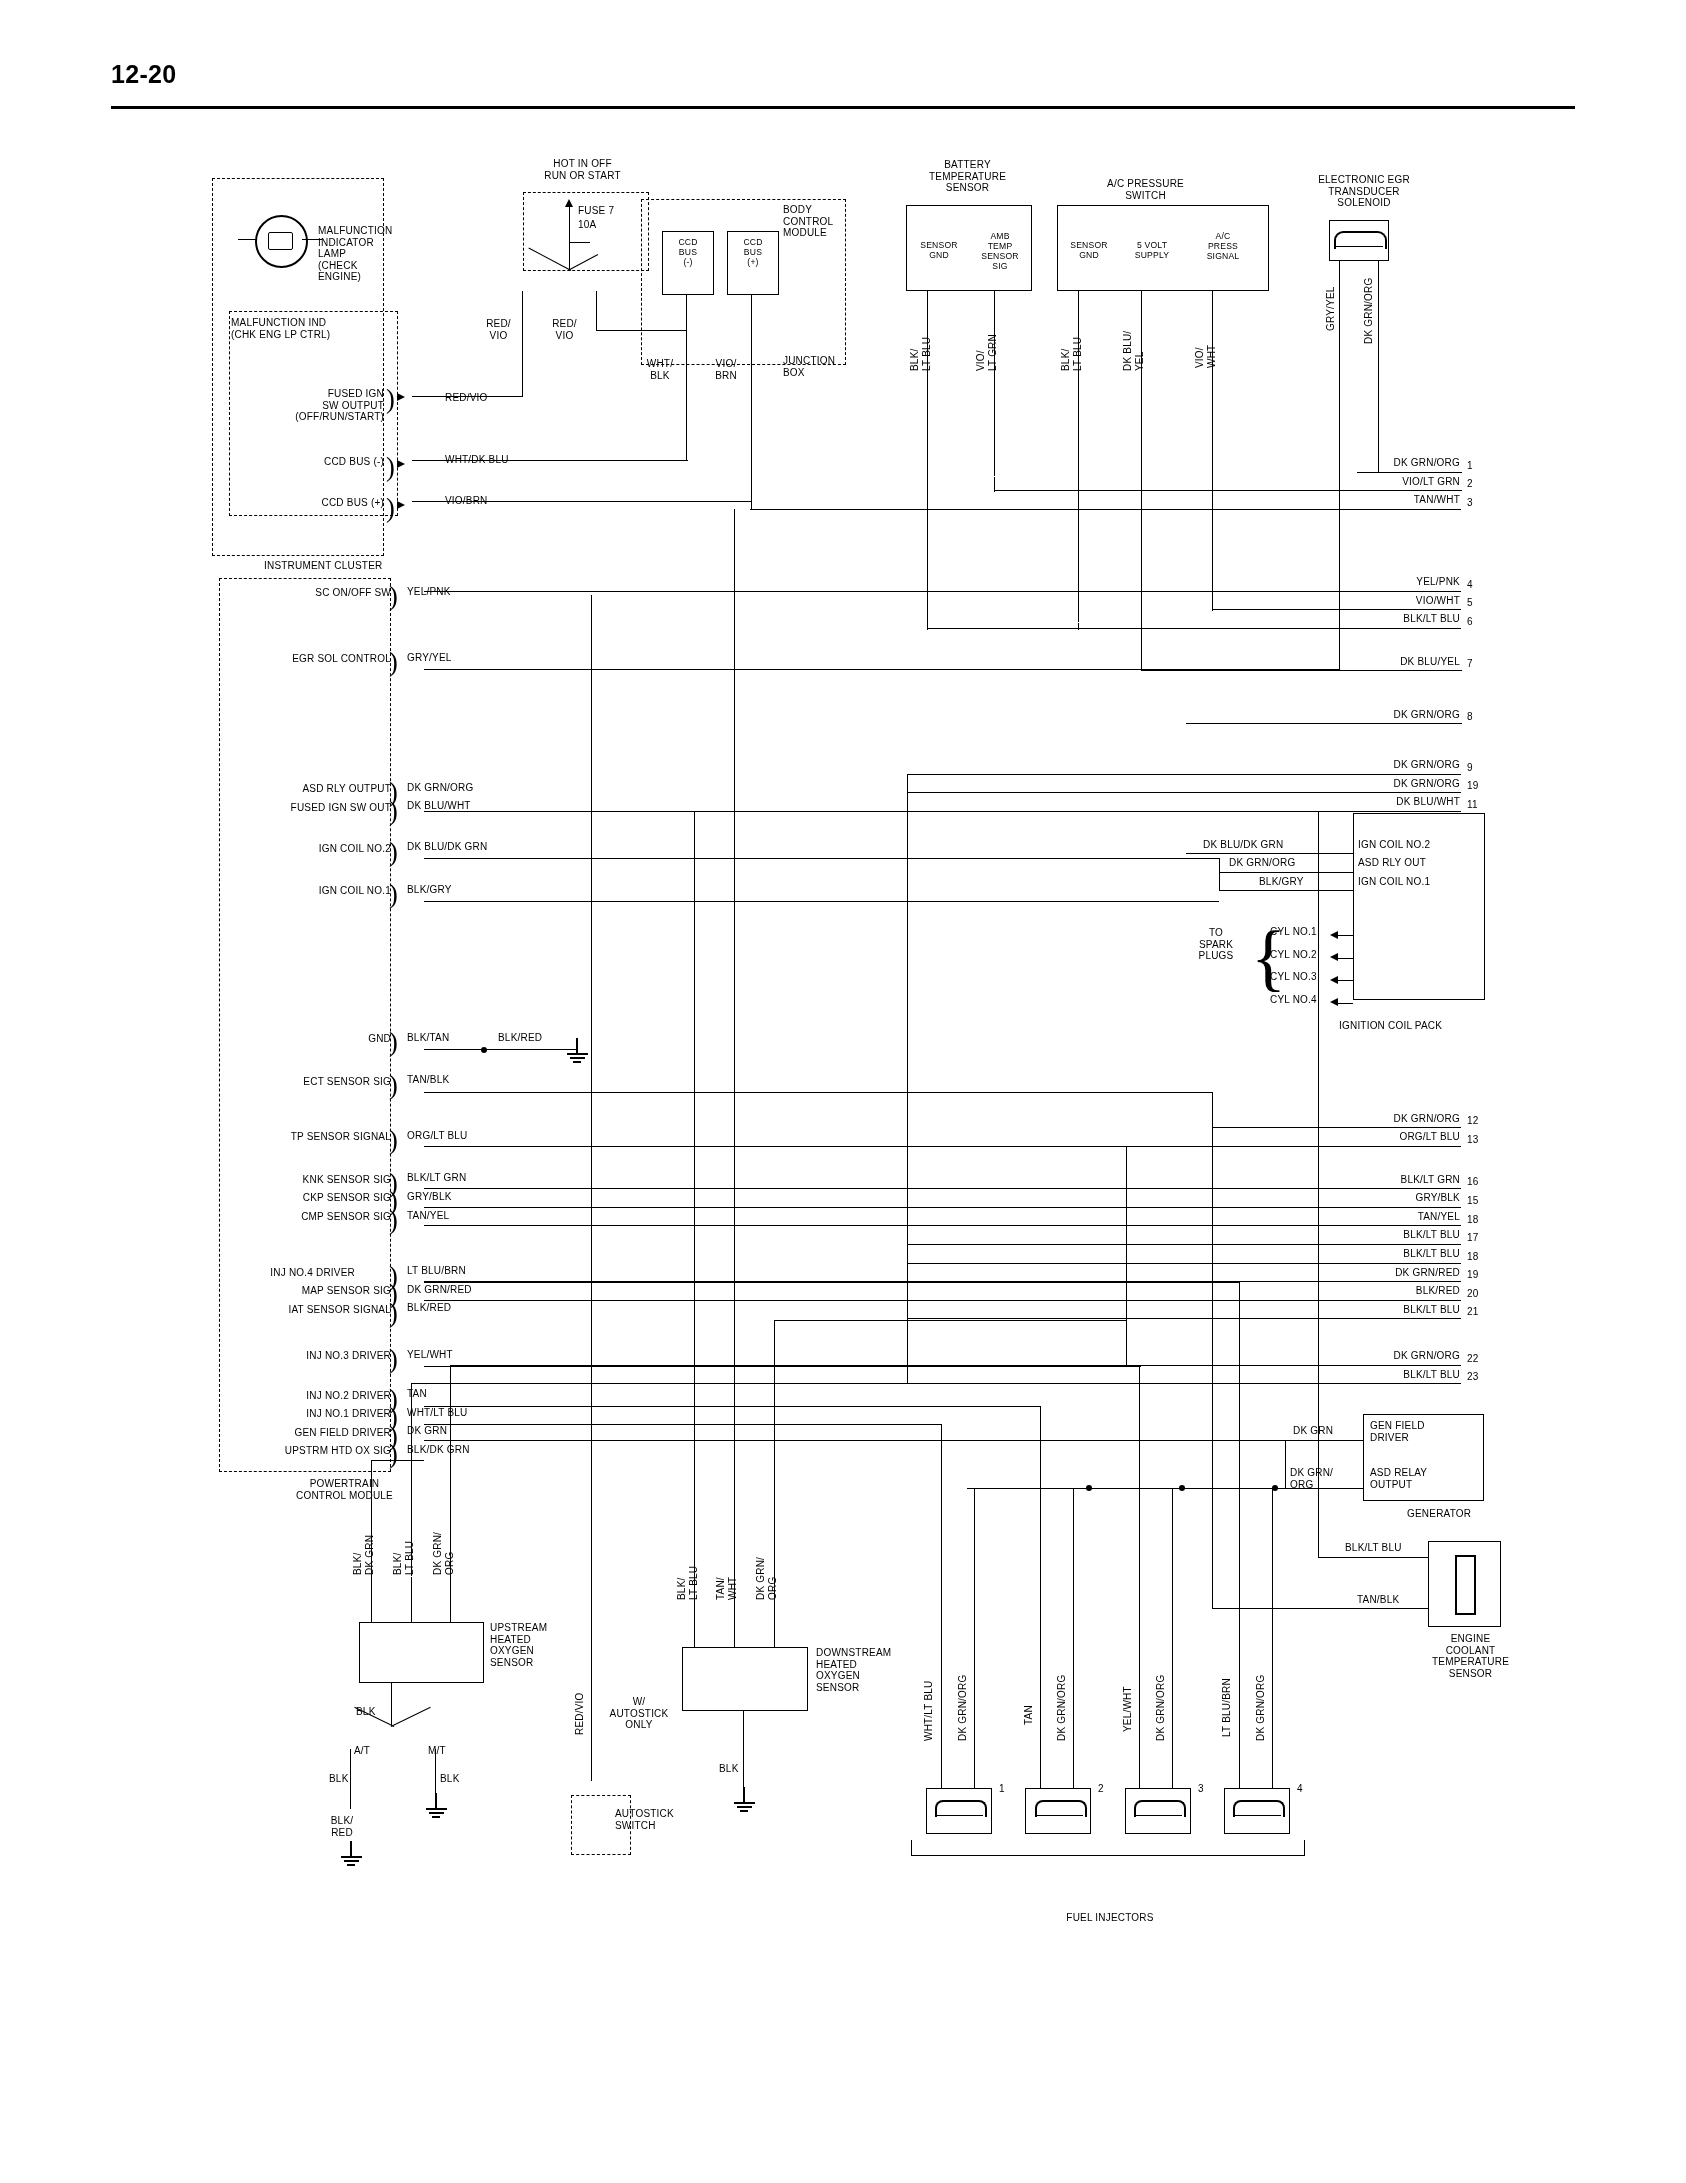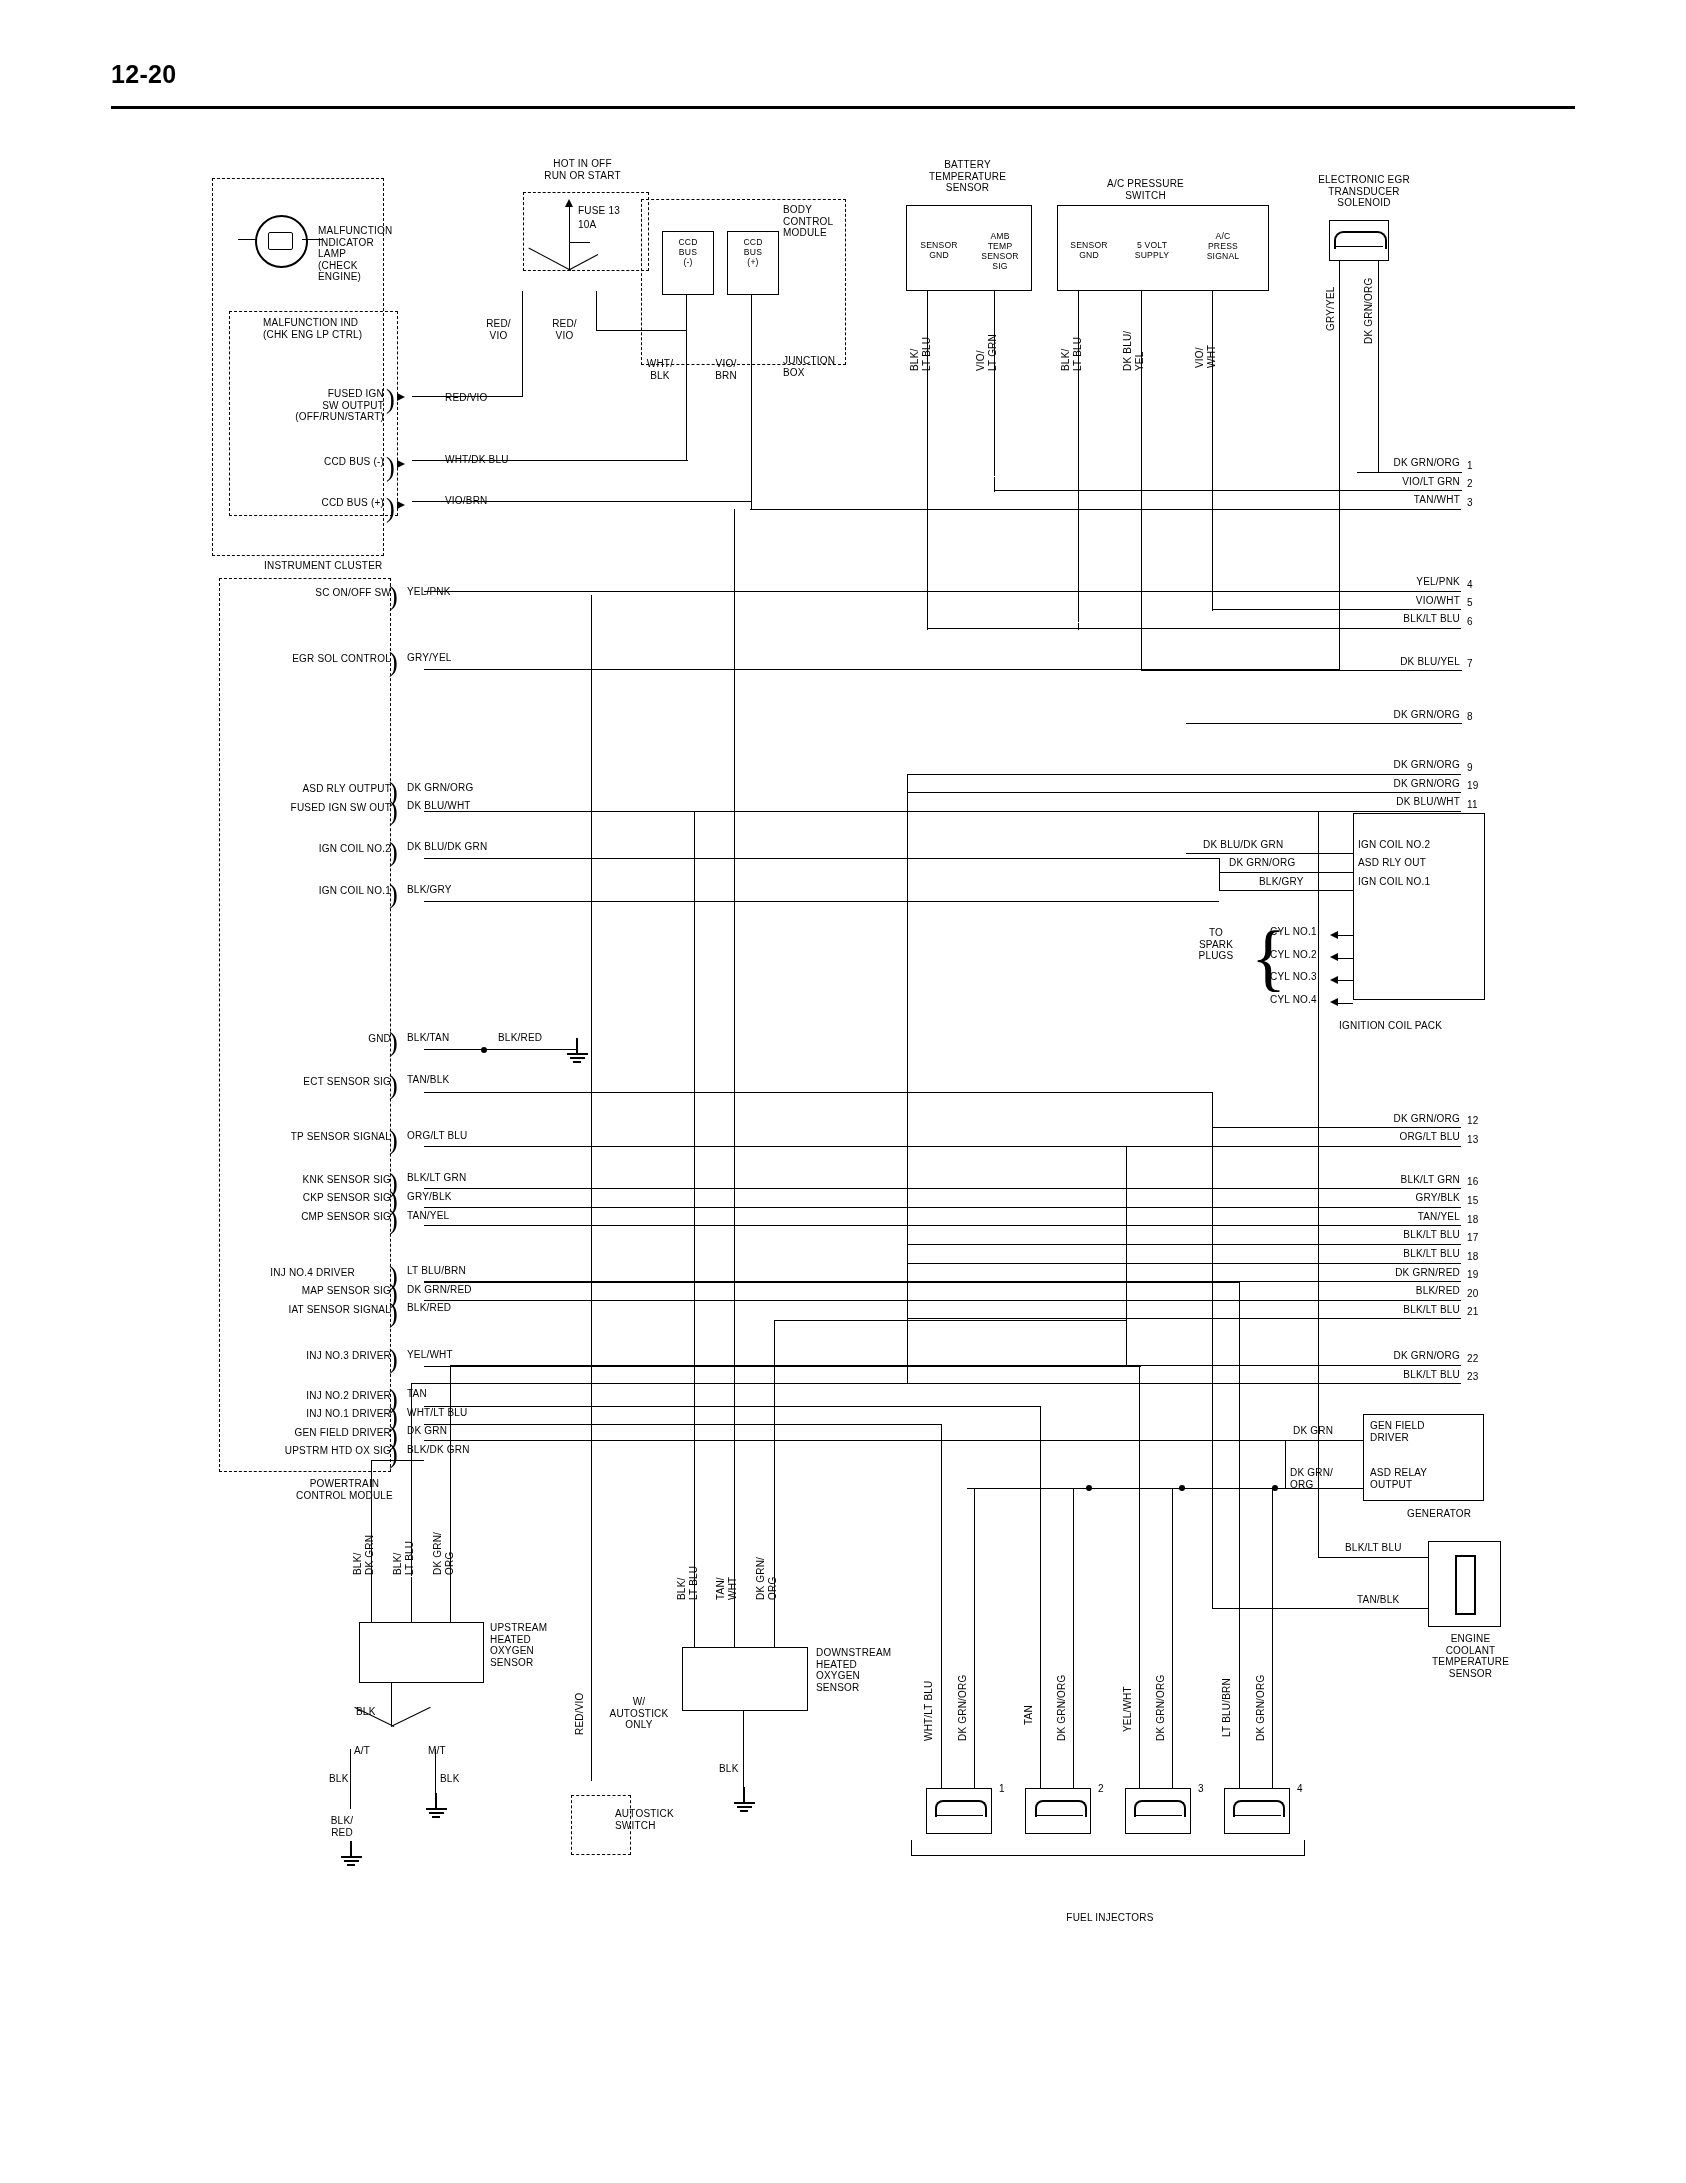--- a/index.html
+++ b/index.html
@@ -136,21 +136,21 @@
   <div style="position:absolute;left:255px;top:215px;width:49px;height:49px;border:2px solid #000;border-radius:50%;"></div>
   <div style="position:absolute;left:268px;top:232px;width:22.5px;height:16px;border:1.3px solid #000;border-radius:2px;"></div>
   <div class="hline" style="left:238px;top:239px;width:18.5px;"></div>
   <div class="hline" style="left:302px;top:239px;width:20px;"></div>
 
   <div class="lbl" style="left:318px;top:225px;">MALFUNCTION
 INDICATOR
 LAMP
 (CHECK
 ENGINE)</div>
-  <div class="lbl" style="left:231px;top:317px;padding-left:32px;">MALFUNCTION IND
+  <div class="lbl" style="left:231px;top:317px;">MALFUNCTION IND
 (CHK ENG LP CTRL)</div>
 
   <div class="lbl r" style="left:212px;top:388px;width:172px;">FUSED IGN
 SW OUTPUT
 (OFF/RUN/START)</div>
   <div class="lbl r" style="left:212px;top:456px;width:172px;">CCD BUS (-)</div>
   <div class="lbl r" style="left:212px;top:497px;width:172px;">CCD BUS (+)</div>
 
   <div class="lbl" style="left:264px;top:560px;">INSTRUMENT CLUSTER</div>
 
@@ -161,21 +161,21 @@
   <div class="brace" style="left:386px;top:495px;">)</div>
   <div class="arrowR" style="left:397px;top:501px;"></div>
 
   <div class="lbl" style="left:445px;top:392px;">RED/VIO</div>
   <div class="lbl" style="left:445px;top:454px;">WHT/DK BLU</div>
   <div class="lbl" style="left:445px;top:495px;">VIO/BRN</div>
 
   <div class="lbl c" style="left:503px;top:158px;width:159px;">HOT IN OFF
 RUN OR START</div>
   <div class="dashbox" style="left:523px;top:192px;width:126px;height:79px;"></div>
-  <div class="lbl" style="left:578px;top:205px;">FUSE 13</div>
+  <div class="lbl" style="left:578px;top:205px;">FUSE 7</div>
   <div class="lbl" style="left:578px;top:219px;">10A</div>
   <div class="arrowU" style="left:565px;top:199px;"></div>
   <div class="vline" style="left:569px;top:207px;height:36px;"></div>
   <div class="hline" style="left:569px;top:242px;width:21px;"></div>
   <div class="vline" style="left:569px;top:242px;height:28px;"></div>
 
   <div style="position:absolute;left:523px;top:270px;width:48px;height:1.3px;background:#000;transform-origin:right center;transform:rotate(28deg);"></div>
   <div style="position:absolute;left:568px;top:270px;width:34px;height:1.3px;background:#000;transform-origin:left center;transform:rotate(-28deg);"></div>
   <div class="vline" style="left:522px;top:291px;height:106px;"></div>
   <div class="vline" style="left:596px;top:291px;height:40px;"></div>

